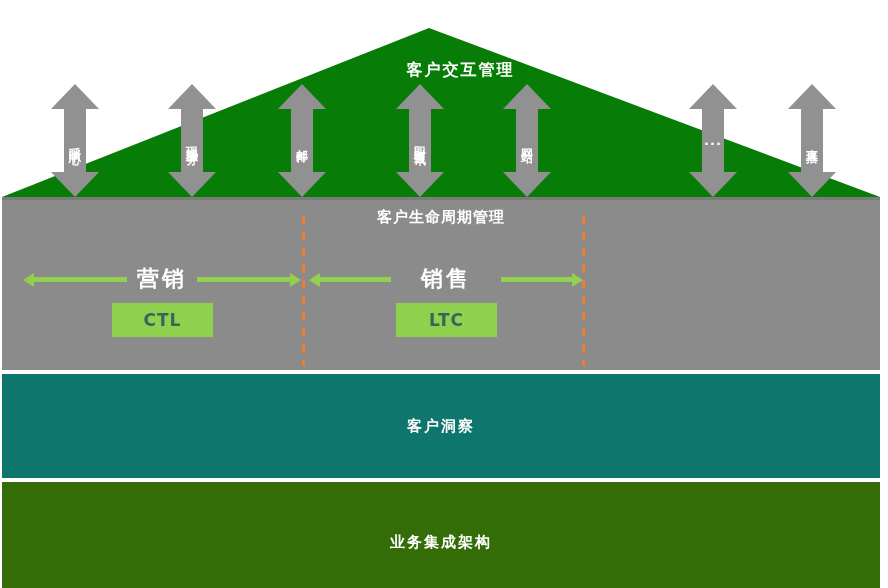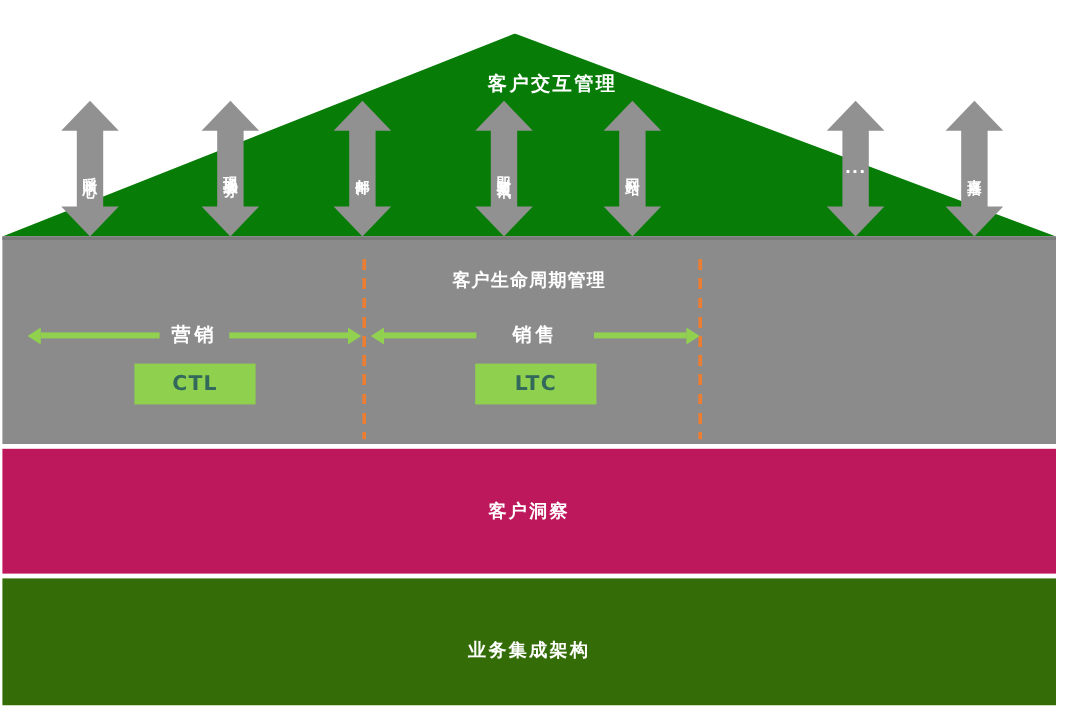--- a/index.html
+++ b/index.html
@@ -39,21 +39,21 @@
   .ch-0 { left:51px; }  .ch-1 { left:168px; } .ch-2 { left:278px; }
   .ch-3 { left:396px; } .ch-4 { left:503px; } .ch-5 { left:689px; } .ch-6 { left:788px; }
 
   
   #lifecycle-band {
     position:absolute; left:2px; top:197px; width:878px; height:173px;
     background:#8C8B8B; border-top:3px solid #7B7B7B;
   }
   #lifecycle-title {
     position:absolute; left:0; right:0; top:8px; text-align:center;
-    color:#ffffff; font-size:15px; font-weight:bold; letter-spacing:1px;margin-top:16px;
+    color:#ffffff; font-size:15px; font-weight:bold; letter-spacing:1px;
   }
   .dash-divider {
     position:absolute; top:16px; width:3px; height:150px;
     background:repeating-linear-gradient(to bottom,#ED7D31 0 9px,transparent 9px 16px);
   }
   .dash-1 { left:300px; } .dash-2 { left:580px; }
 
   
   .stage {
     position:absolute; top:66px; height:26px;
@@ -68,37 +68,37 @@
     border-top:7px solid transparent; border-bottom:7px solid transparent;
     border-right:11px solid #92D050;
   }
   .flow-right { position:relative; flex:1; height:5px; background:#92D050; margin:0 12px 0 10px; }
   .flow-right::after {
     content:""; position:absolute; right:-11px; top:-4px; width:0; height:0;
     border-top:7px solid transparent; border-bottom:7px solid transparent;
     border-left:11px solid #92D050;
   }
   .stage-label {
-    color:#ffffff; font-size:16px; font-weight:bold; letter-spacing:3px; line-height:1;
+    color:#ffffff; font-size:22px; font-weight:bold; letter-spacing:3px; line-height:1;
     white-space:nowrap;
   }
   .stage-box {
     position:absolute; top:103px; width:101px; height:34px;
     background:#8FD04E; color:#33685C; font-size:17px; font-weight:bold;
     display:flex; align-items:center; justify-content:center; letter-spacing:1px;
   }
   .box-1 { left:110px; } .box-2 { left:394px; } .box-3 { left:670px; }
 
   
   .band {
     position:absolute; left:2px; width:878px;
     display:flex; align-items:center; justify-content:center;
     color:#ffffff; font-size:15px; font-weight:bold; letter-spacing:2px;
   }
-  #insight-band     { top:374px; height:104px; background:#be185d; }
+  #insight-band     { top:374px; height:104px; background:#0f766e; }
   #integration-band { top:482px; height:120px;  background:#346D07; }
 </style>
 </head>
 <body>
 
 <div id="canvas">
 
   <svg id="roof-svg" width="878" height="169">
     <polygon points="0,169 427,0 878,169" fill="#077C07"></polygon>
   </svg>

